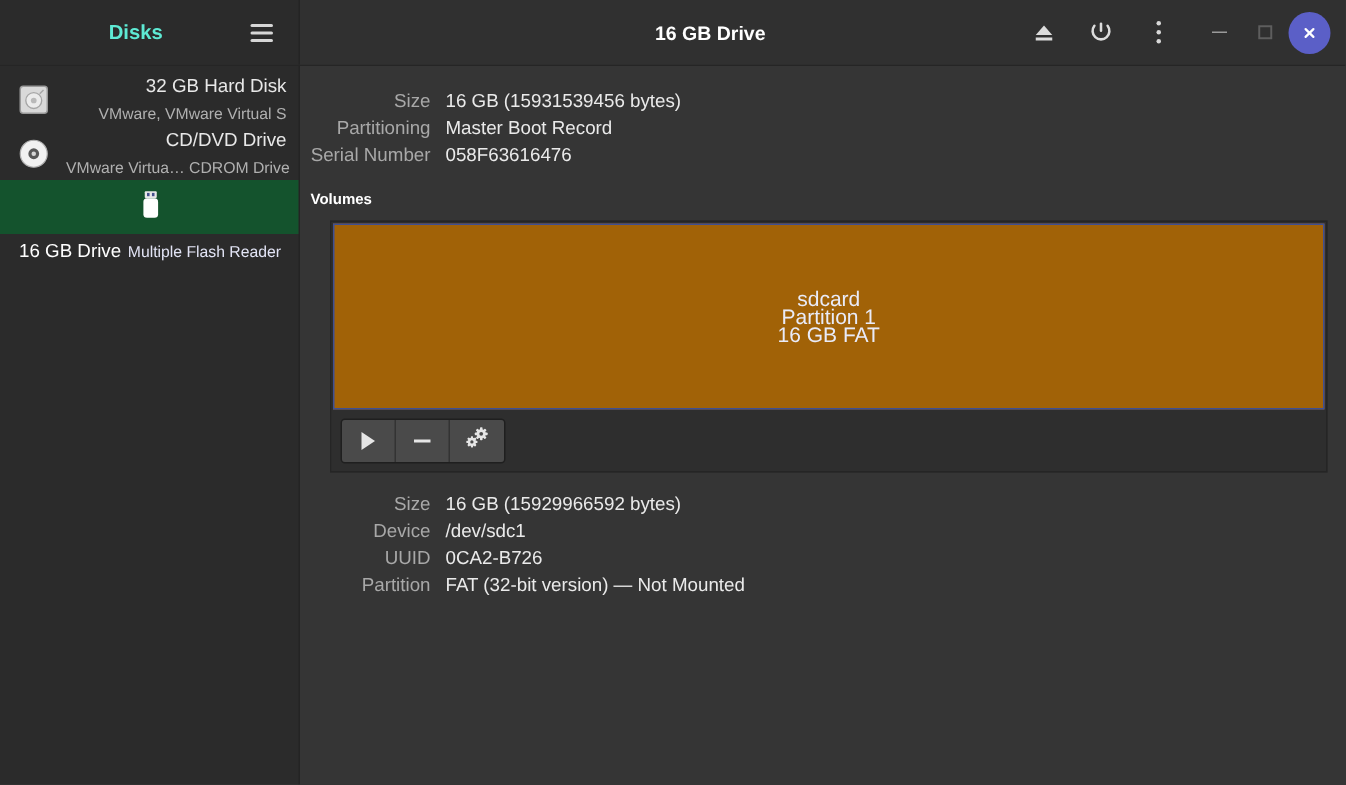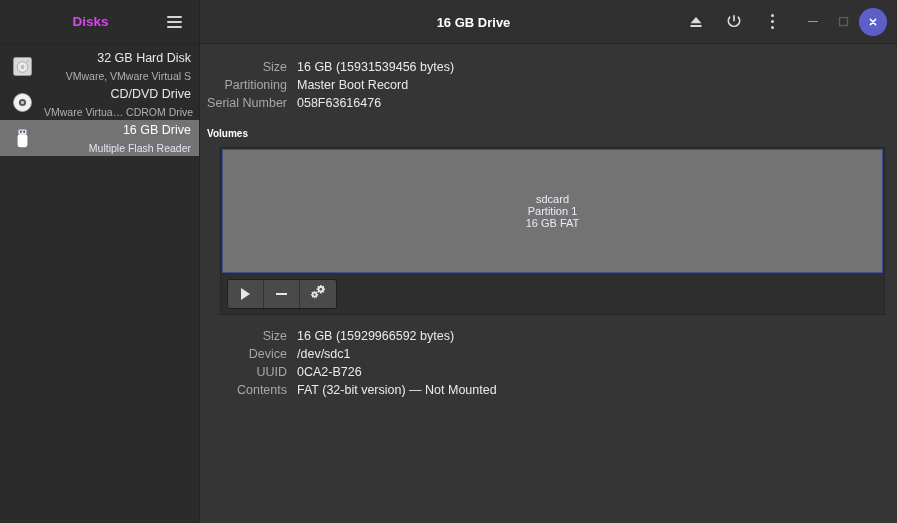--- a/index.html
+++ b/index.html
@@ -19,21 +19,21 @@
     border-bottom: 1px solid #252525;
   }
   .tb-left {
     width: 200px; flex: 0 0 200px;
     background: #2b2b2b;
     display: flex; align-items: center;
     border-right: 1px solid #242424;
     position: relative;
   }
   .tb-app-title {
-    flex: 1; text-align: center; color: #d946ef;
+    flex: 1; text-align: center; color: #5eead4;
     font-size: 13.5px; font-weight: bold; padding-left: 24px;
   }
   .hamburger {
     width: 34px; height: 30px; margin-right: 8px;
     display: flex; flex-direction: column; align-items: center; justify-content: center;
     gap: 3px; border-radius: 3px; cursor: pointer;
   }
   .hamburger i { display: block; width: 15px; height: 2px; background: #d6d6d6; border-radius: 1px; }
 
   .tb-right {
@@ -71,21 +71,21 @@
 
   
   .sidebar {
     width: 200px; flex: 0 0 200px; background: #2b2b2b;
     border-right: 1px solid #242424; padding-top: 4px; text-align: right;
   }
   .drive {
     display: flex; align-items: center; gap: 9px;
     padding: 3px 8px 3px 9px; height: 36px; cursor: pointer;
   }
-  .drive.selected { background: #737373; }
+  .drive.selected { background: #14532d; flex-direction: column; }
   .drive-icon { width: 26px; flex: 0 0 26px; display: flex; align-items: center; justify-content: center; }
   .drive-text { min-width: 0; }
   .drive-name { font-size: 12.5px; color: #e8e8e8; line-height: 15px; white-space: nowrap; }
   .drive.selected .drive-name { color: #ffffff; }
   .drive-sub {
     font-size: 10.5px; color: #b0b0b0; line-height: 13px;
     white-space: nowrap; overflow: hidden; text-overflow: ellipsis; max-width: 160px;
   }
   .drive.selected .drive-sub { color: #e2e4f5; }
 
@@ -104,23 +104,23 @@
     color: #ffffff; font-size: 10px; font-weight: bold;
     margin: 16px 0 8px 7px;
   }
 
   .volwidget {
     margin-left: 20px; width: 665px;
     border: 1px solid #252525; background: #2e2e2e;
   }
   .volbar { height: 126px; display: flex; padding: 1px; background: #2e2e2e; }
   .vol-seg {
-    flex: 1; background: #737373; border: 1px solid #3f4f93;
+    flex: 1; background: #a16207; border: 1px solid #3f4f93;
     display: flex; align-items: center; justify-content: center;
-    color: #e9ebf8; font-size: 11px; line-height: 12px; text-align: center;
+    color: #e9ebf8; font-size: 14px; line-height: 12px; text-align: center;
     cursor: pointer;
   }
   .voltools { height: 40px; background: #2e2e2e; display: flex; align-items: center; padding: 5px 6px; }
   .tool-group { display: flex; border: 1px solid #1f1f1f; border-radius: 3px; overflow: hidden; }
   .tool-btn {
     width: 36px; height: 28px; background: #4a4a4a;
     display: flex; align-items: center; justify-content: center;
     border-right: 1px solid #333; cursor: pointer;
   }
   .tool-btn:last-child { border-right: none; }
@@ -326,21 +326,21 @@
         </tr>
         <tr>
           <td class="info-label">Device</td>
           <td class="info-value">/dev/sdc1</td>
         </tr>
         <tr>
           <td class="info-label">UUID</td>
           <td class="info-value">0CA2-B726</td>
         </tr>
         <tr>
-          <td class="info-label">Contents</td>
+          <td class="info-label">Partition</td>
           <td class="info-value">FAT (32-bit version) — Not Mounted</td>
         </tr>
       </tbody>
         </table>
 
     </div>
   </div>
 </div>
 
 </body></html>

